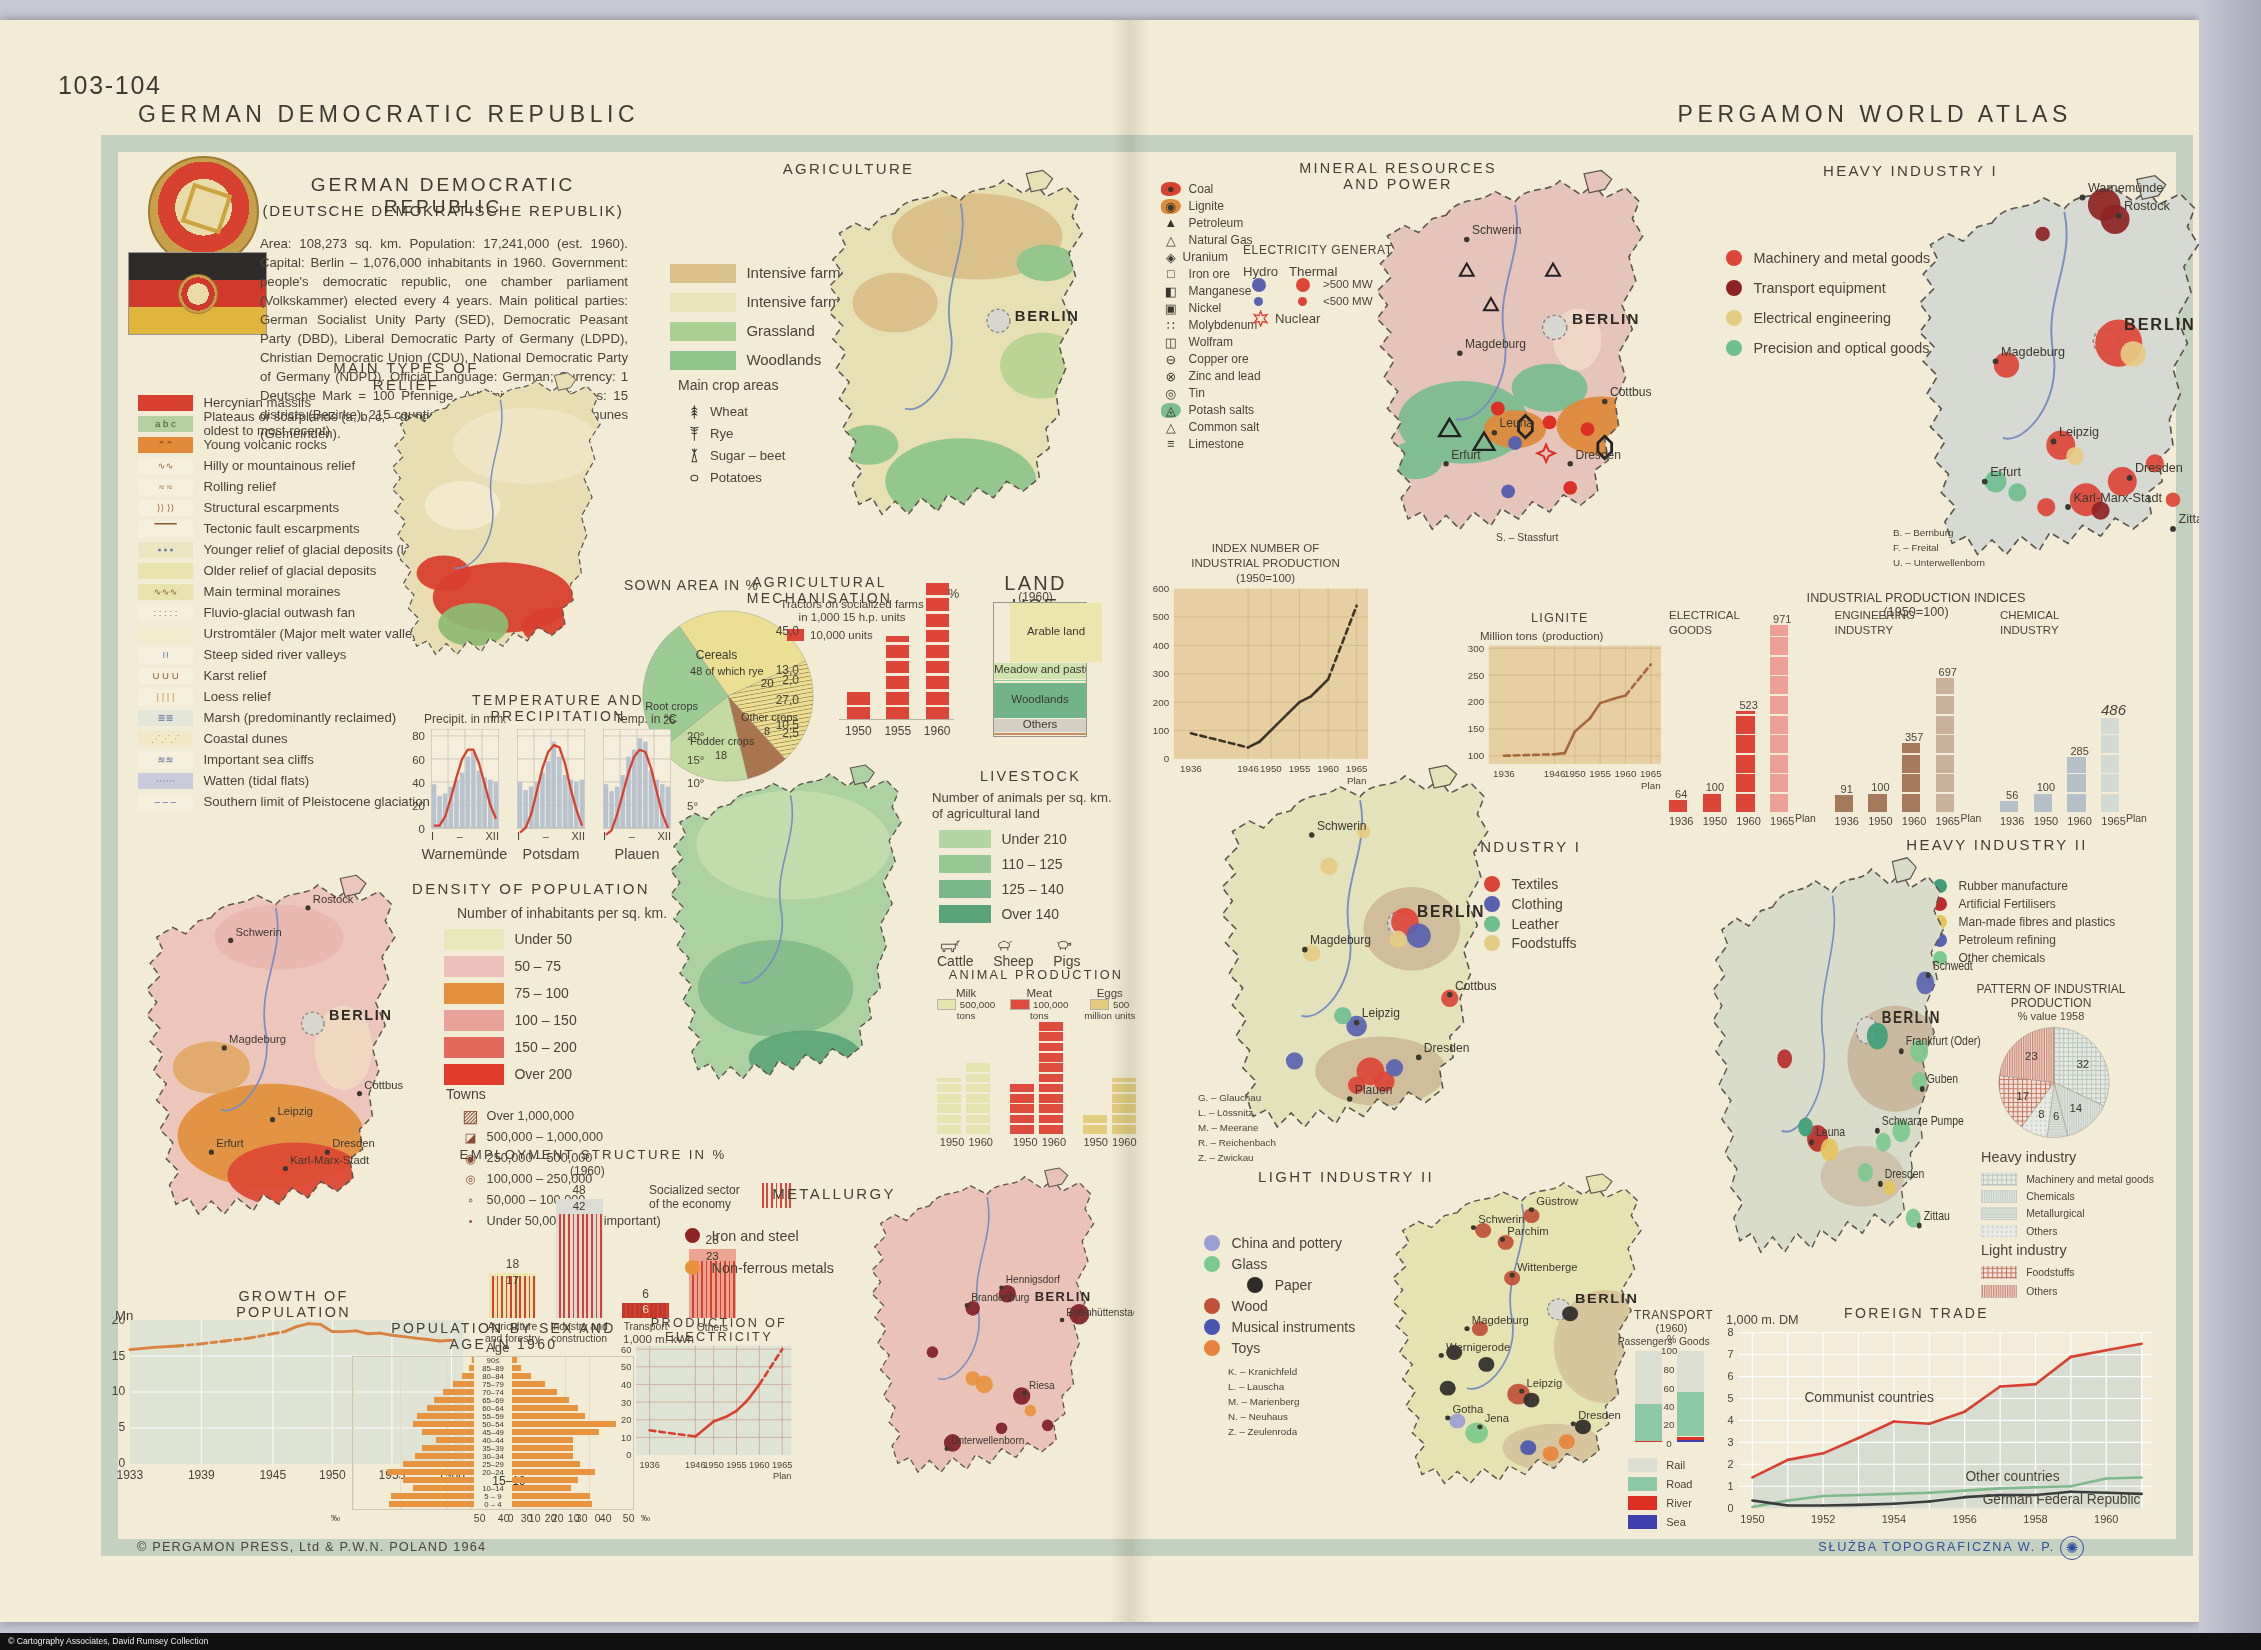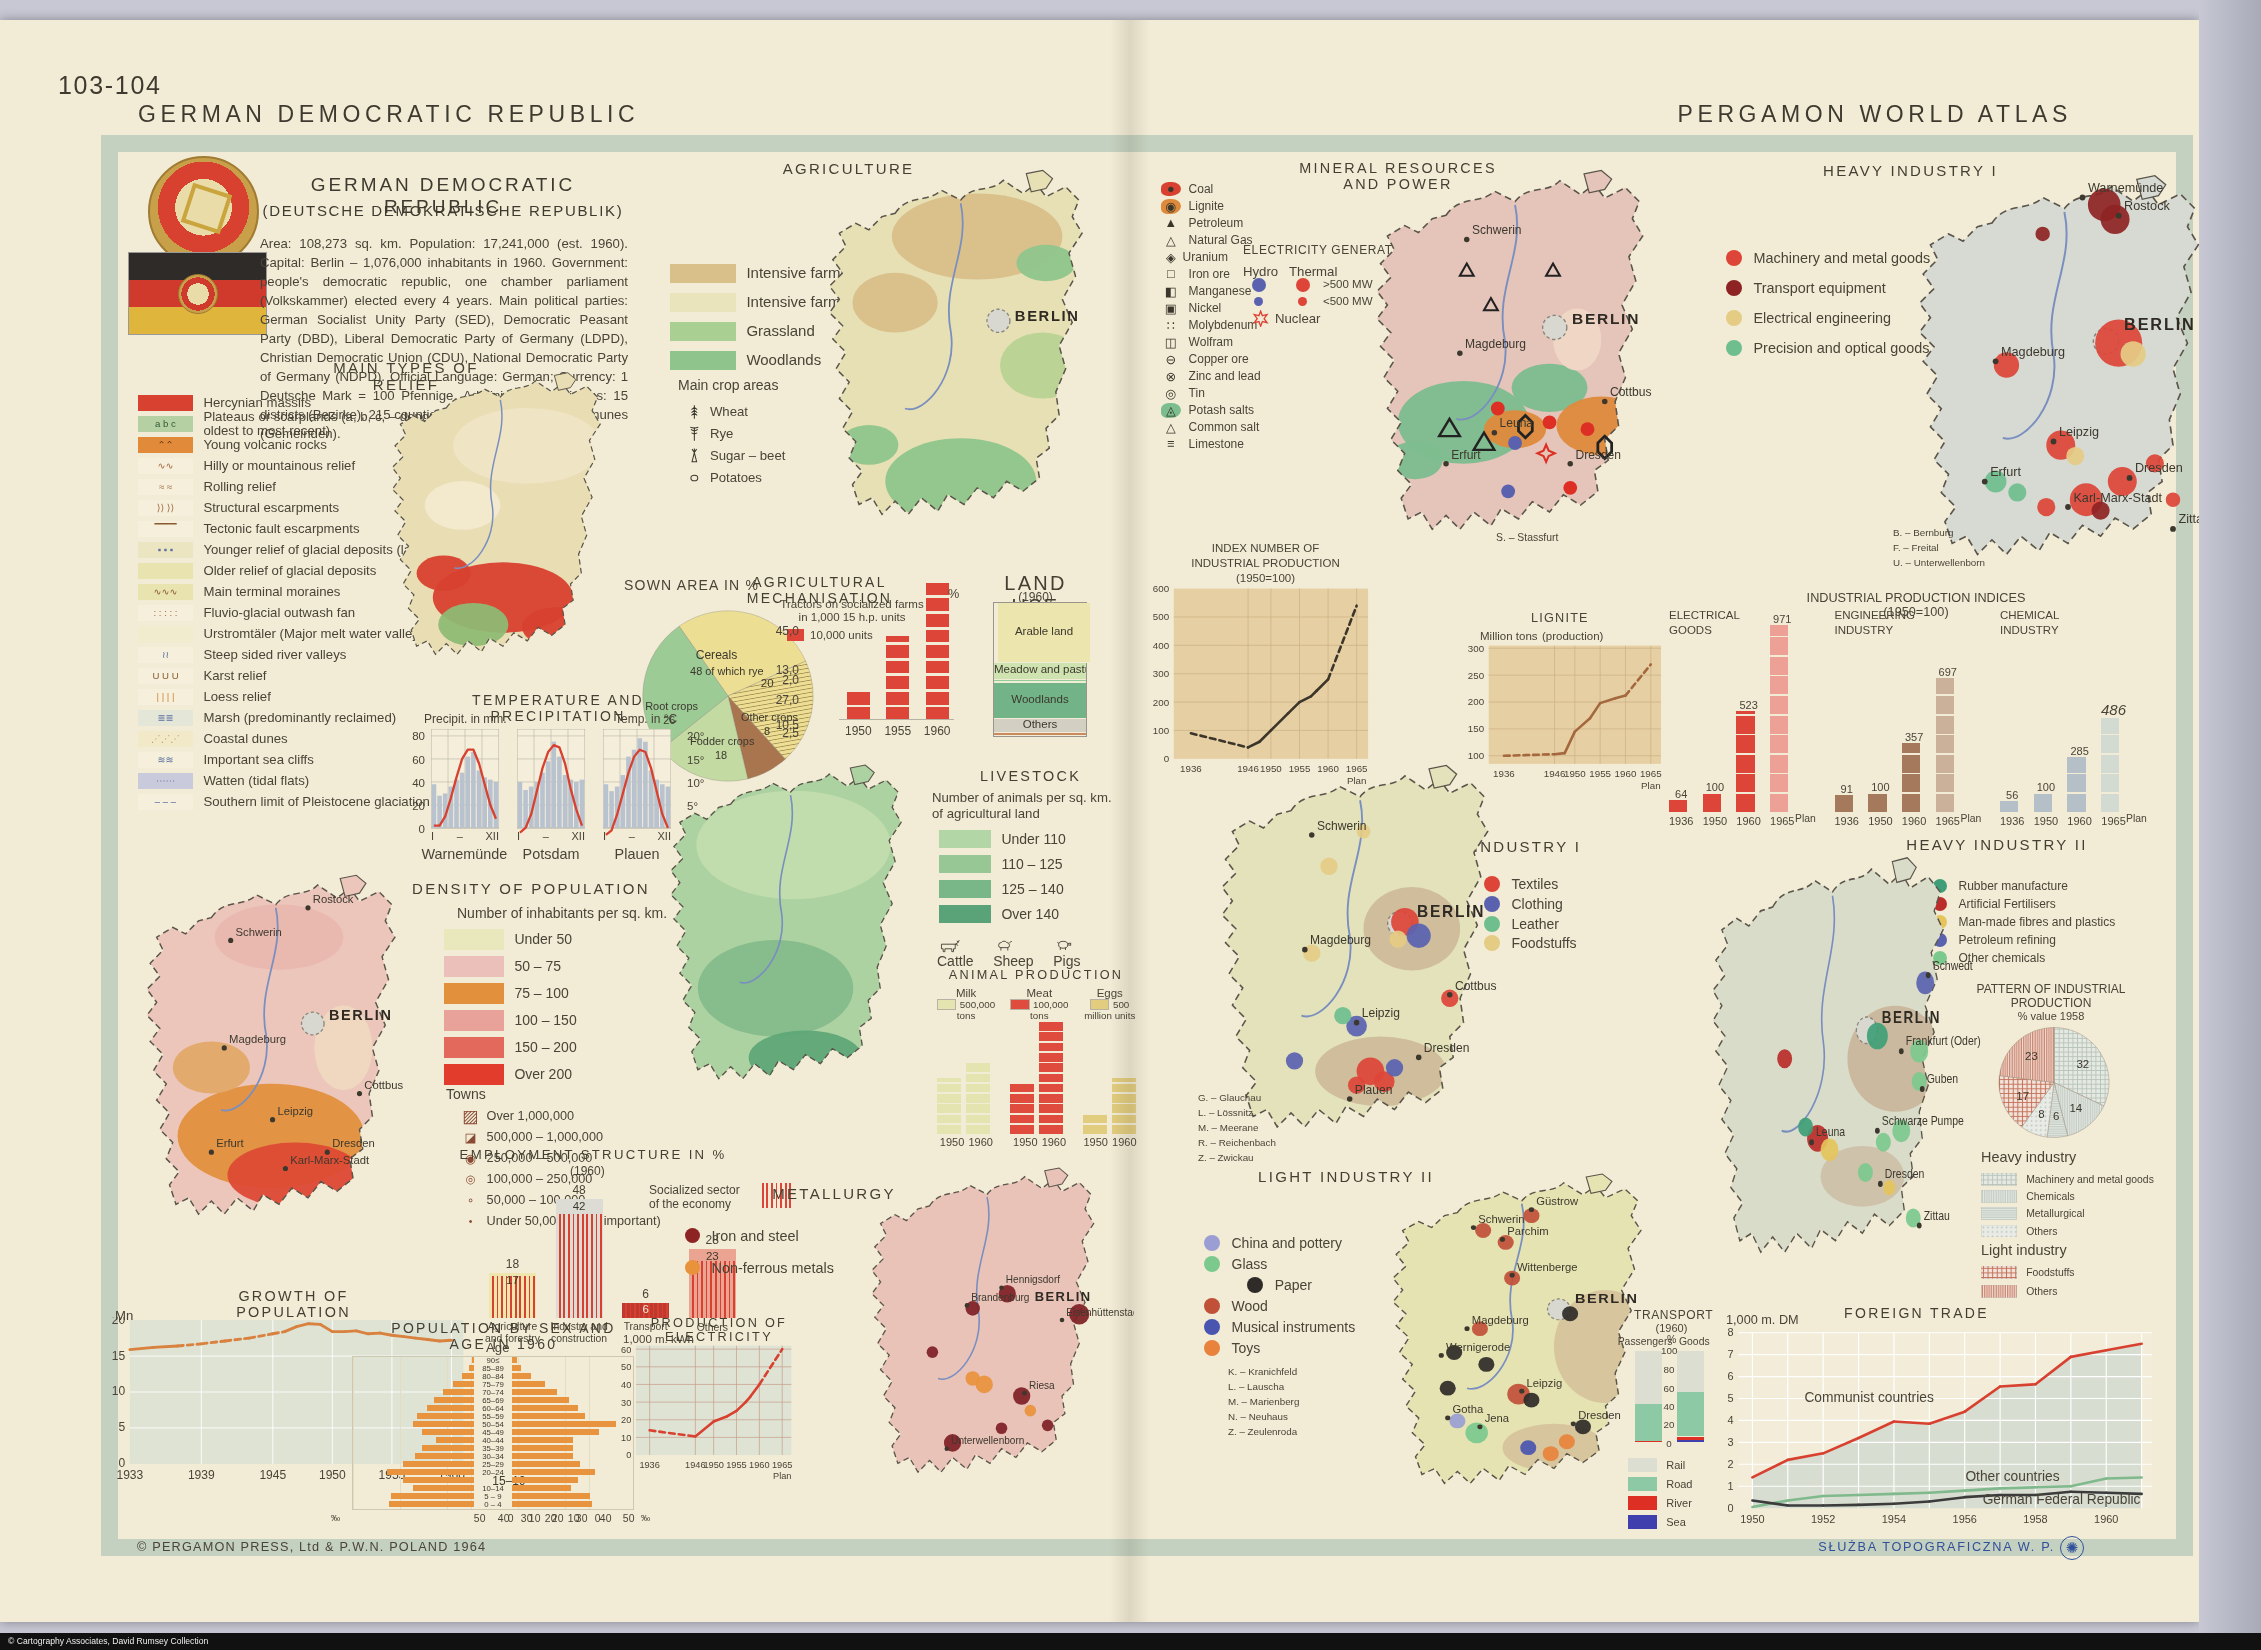--- a/index.html
+++ b/index.html
@@ -295,21 +295,21 @@
         <div style="order: -1; font-size: 12px; margin-top: 3.5px;">1960</div>
       </div>
       <div style="position: absolute; left: -5.8px; bottom: 17.3px; width: 115px; border-bottom: 1.2px solid rgb(184, 178, 164);"></div>
     </div>
 
   <div class="panel-title" style="left:978px;top:552px;width:115px;font-size:20px;">LAND USE</div>
   <div class="sub" style="left:978px;top:570px;width:115px;font-size:12px;text-align:center;">(1960)</div>
   <div class="sub" style="left:948px;top:567px;font-size:12.7px;">%</div>
   <div id="landuse" style="position:absolute;left:944px;top:582px;">
       <div style="position: absolute; left: 49px; top: 0px; width: 92px; height: 133px; border: 0.6px solid rgb(154, 149, 138);">
-        <div style="position: absolute; left: 4px; top: 0px; width: 100%; height: 60px; background: rgb(236, 229, 173); border-bottom: 1.2px solid rgb(242, 236, 214); box-sizing: border-box; overflow: hidden; text-align: center;">
+        <div style="position: absolute; left: 16px; top: 0px; width: 100%; height: 60px; background: rgb(236, 229, 173); border-bottom: 1.2px solid rgb(242, 236, 214); box-sizing: border-box; overflow: hidden; text-align: center;">
           <div style="font-size: 11.5px; color: rgb(60, 56, 46); margin-top: 22px; white-space: nowrap;">Arable land</div>
         </div>
         <div style="position: absolute; left: 0px; top: 60px; width: 100%; height: 17.4px; background: rgb(207, 227, 176); border-bottom: 1.2px solid rgb(242, 236, 214); box-sizing: border-box; overflow: hidden; text-align: center;">
           <div style="font-size: 11.5px; color: rgb(60, 56, 46); margin-top: 0.6px; white-space: nowrap;">Meadow and pasture</div>
         </div>
         <div style="position: absolute; left: 0px; top: 77px; width: 100%; height: 2.7px; background: rgb(142, 207, 150); border-bottom: 1.2px solid rgb(242, 236, 214); box-sizing: border-box; overflow: hidden; text-align: center;">
           <div style="font-size: 9.8px; color: rgb(60, 56, 46); margin-top: 0px; white-space: nowrap;">Gardens and orchards</div>
         </div>
         <div style="position: absolute; left: 0px; top: 80px; width: 100%; height: 36px; background: rgb(114, 180, 136); border-bottom: 1.2px solid rgb(242, 236, 214); box-sizing: border-box; overflow: hidden; text-align: center;">
           <div style="font-size: 11.5px; color: rgb(60, 56, 46); margin-top: 10px; white-space: nowrap;">Woodlands</div>
@@ -530,21 +530,21 @@
         <text x="107" y="179" class="map-city" style="font-size:7px;font-family:&quot;Liberation Sans&quot;,sans-serif;">Karl-Marx-Stadt</text>
       </svg>
     </div>
 
   <div class="panel-title" style="left:944px;top:748px;width:173px;font-size:14.4px;">LIVESTOCK</div>
   <div class="sub" style="left:932px;top:770px;font-size:13.2px;">Number of animals per sq. km.</div>
   <div class="sub" style="left:932px;top:786px;font-size:13.2px;">of agricultural land</div>
   <div class="list" id="livestock-classes" style="left:939px;top:807px;">
       <div class="lrow" style="height: 25px; align-items: center;">
         <div class="sw" style="width: 52px; height: 17.3px; background: rgb(178, 214, 166); font-size: 10.7px; line-height: 17.3px; color: rgb(85, 85, 85);"></div>
-        <div class="lbl" style="margin-left: 10.4px; font-size: 14px; max-width: 322px; line-height: 14.5px;">Under 110</div>
+        <div class="lbl" style="margin-left: 10.4px; font-size: 14px; max-width: 322px; line-height: 14.5px;">Under 210</div>
       </div>
       <div class="lrow" style="height: 25px; align-items: center;">
         <div class="sw" style="width: 52px; height: 17.3px; background: rgb(150, 199, 149); font-size: 10.7px; line-height: 17.3px; color: rgb(85, 85, 85);"></div>
         <div class="lbl" style="margin-left: 10.4px; font-size: 14px; max-width: 322px; line-height: 14.5px;">110 – 125</div>
       </div>
       <div class="lrow" style="height: 25px; align-items: center;">
         <div class="sw" style="width: 52px; height: 17.3px; background: rgb(121, 183, 136); font-size: 10.7px; line-height: 17.3px; color: rgb(85, 85, 85);"></div>
         <div class="lbl" style="margin-left: 10.4px; font-size: 14px; max-width: 322px; line-height: 14.5px;">125 – 140</div>
       </div>
       <div class="lrow" style="height: 25px; align-items: center;">

